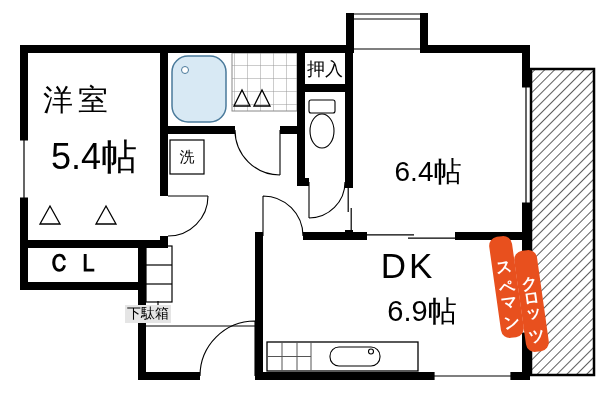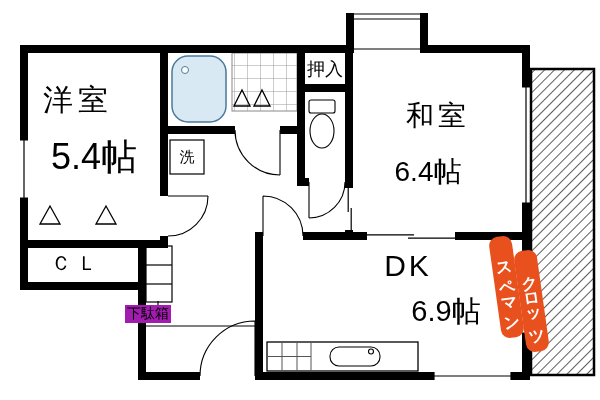--- a/index.html
+++ b/index.html
@@ -150,26 +150,25 @@
     <line x1="146" y1="326" x2="255" y2="326" stroke="#000" stroke-width="1"></line>
   </svg>
 
   <div class="lbl" style="left:78px;top:100px;font-size:30px;letter-spacing:5px;">洋室</div>
   <div class="lbl" style="left:94px;top:157px;font-size:36px;">5.4帖</div>
 
   <div class="lbl" style="left:187px;top:157px;font-size:15px;">洗</div>
 
   <div class="lbl" style="left:325px;top:69px;font-size:18px;">押入</div>
 
-  <div class="lbl" style="left:438px;top:116px;font-size:28px;letter-spacing:4px;">和室</div>
   <div class="lbl" style="left:428px;top:172px;font-size:28px;">6.4帖</div>
 
-  <div class="lbl" style="left:408px;top:266px;font-size:30px;letter-spacing:3px;">DK</div>
-  <div class="lbl" style="left:422px;top:312px;font-size:29px;margin-left:24px;">6.9帖</div>
+  <div class="lbl" style="left:408px;top:266px;font-size:35px;letter-spacing:3px;">DK</div>
+  <div class="lbl" style="left:422px;top:312px;font-size:29px;">6.9帖</div>
 
-  <div class="lbl" style="left:77px;top:263px;font-size:20px;letter-spacing:6px;">ＣＬ</div>
+  <div class="lbl" style="left:77px;top:263px;font-size:24px;letter-spacing:6px;font-weight:bold;">ＣＬ</div>
 
-  <div class="lbl" style="left:148px;top:314px;font-size:14px;background:#a21caf;padding:0 2px;">下駄箱</div>
+  <div class="lbl" style="left:148px;top:314px;font-size:14px;background:#e5e5e5;padding:0 2px;">下駄箱</div>
 
   <div class="wm-bar" style="left:495px;top:236px;width:23px;height:102px;">スペマン</div>
   <div class="wm-bar" style="left:520px;top:250px;width:23px;height:102px;">クロッツ</div>
 
 </div>
 
 </body></html>

